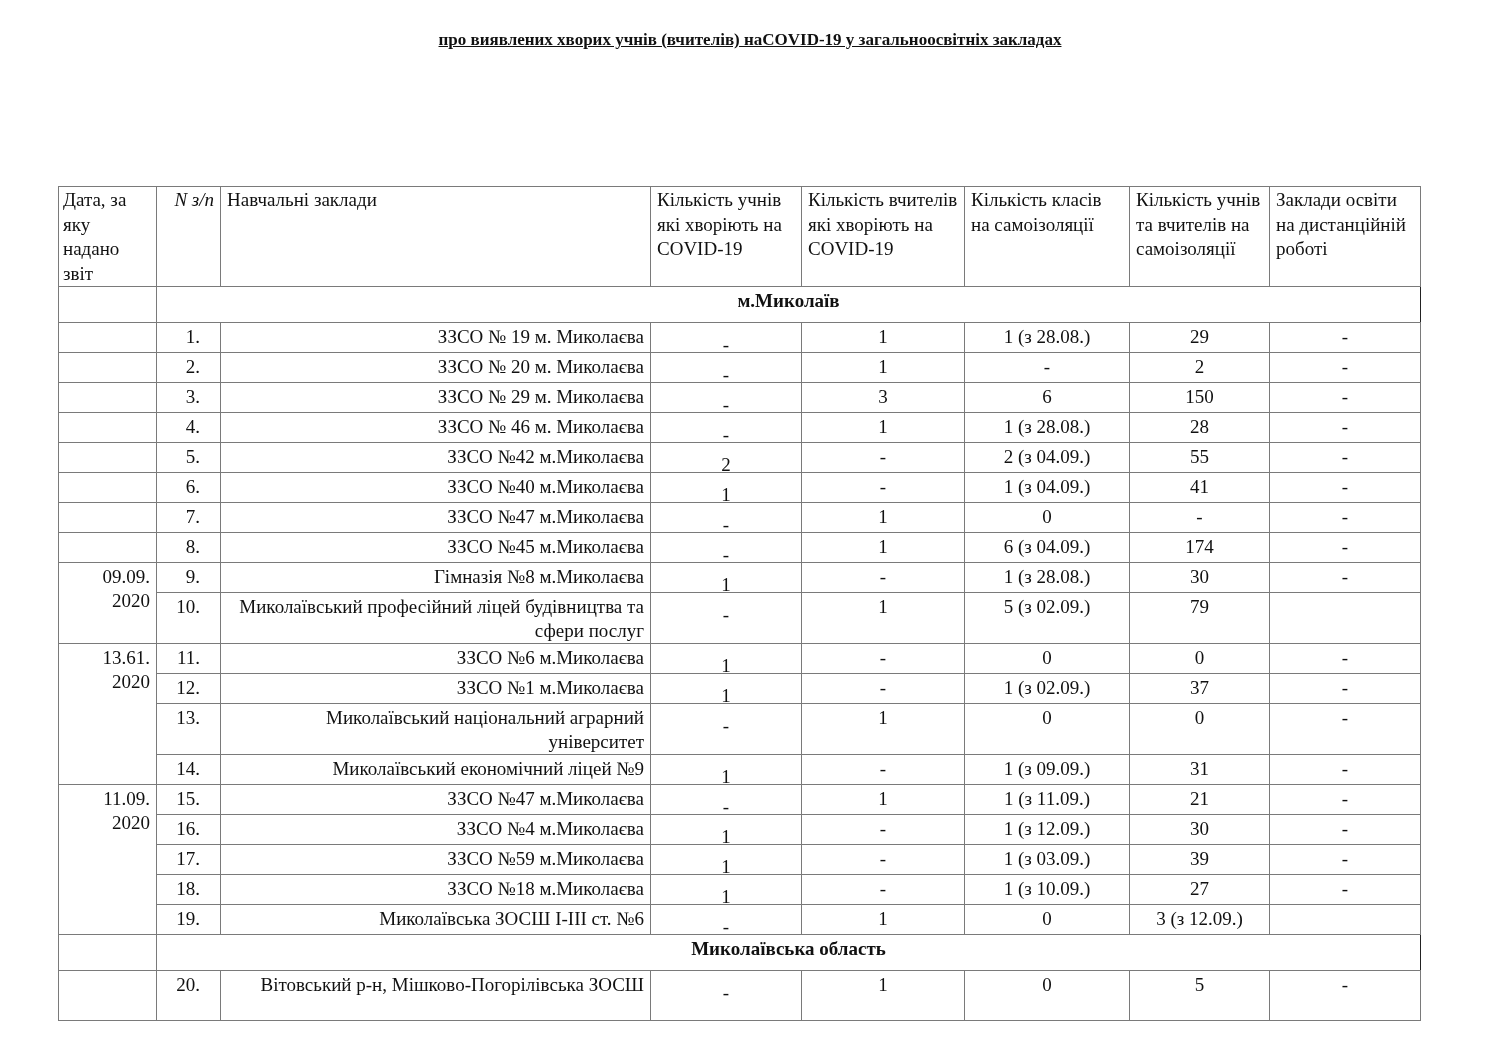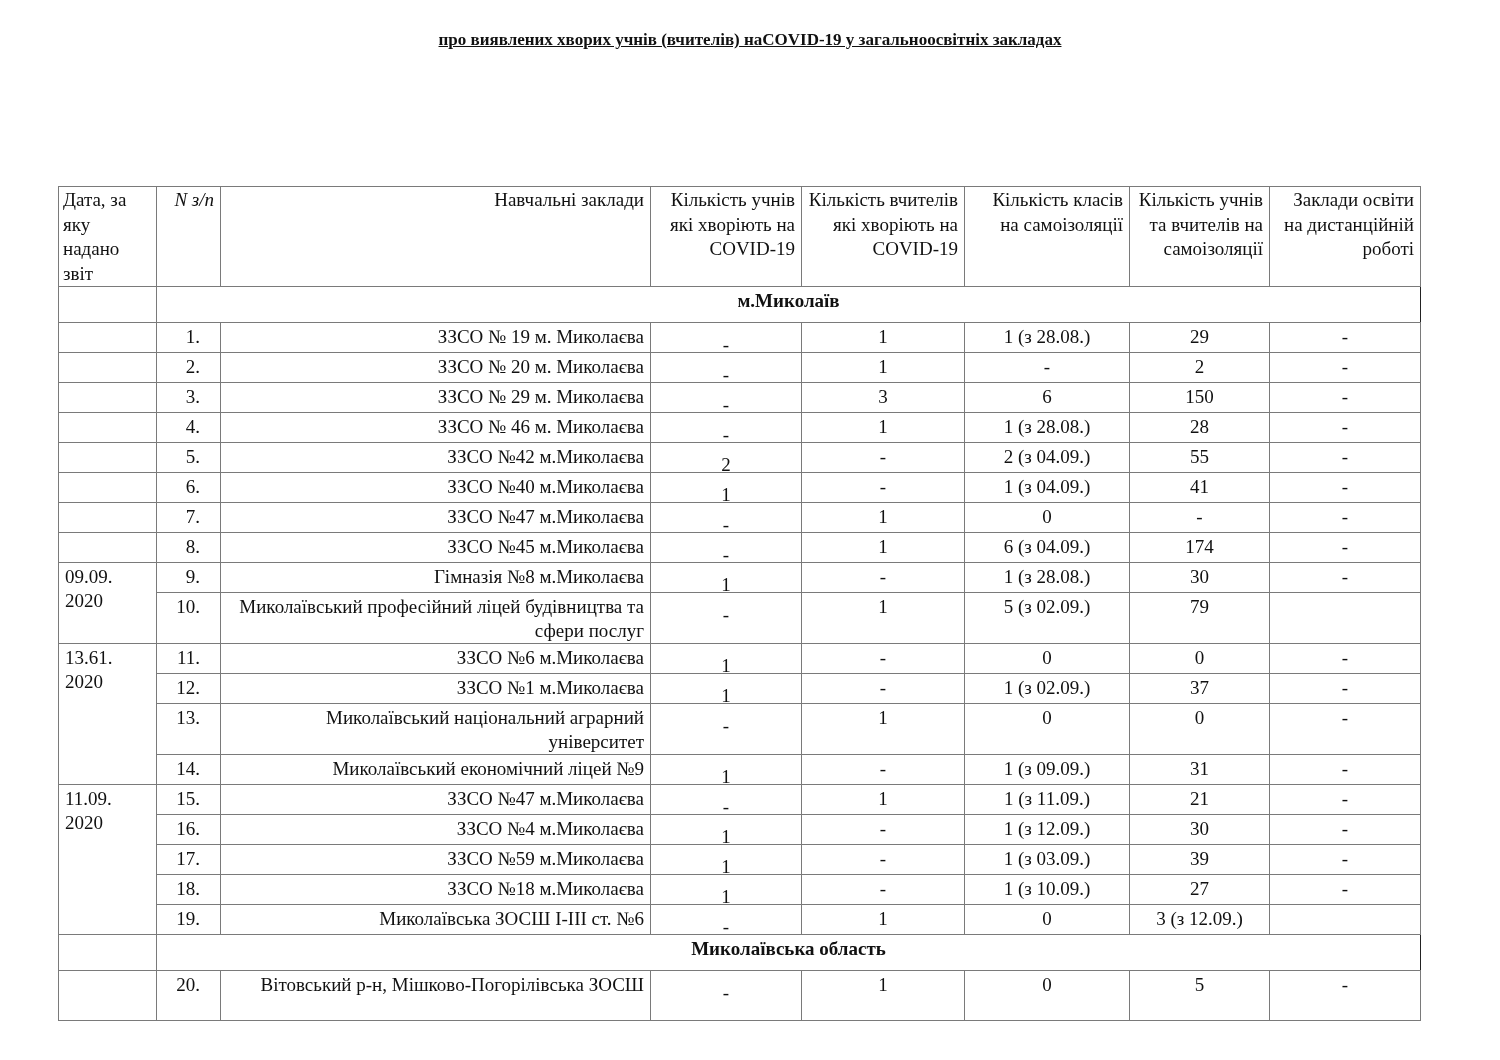--- a/index.html
+++ b/index.html
@@ -4,31 +4,31 @@
 <style>
   html, body { margin: 0; padding: 0; background: #ffffff; }
   body { width: 1500px; height: 1060px; position: relative; overflow: hidden;
          font-family: "Liberation Serif", "DejaVu Serif", serif; color: #111; }
   .title-block { position: absolute; top: 28px; left: 0; width: 1500px; text-align: center; }
   .title-block .l1 { font-weight: bold; font-size: 19px; line-height: 24px; }
   .title-block .l2 { font-weight: bold; font-size: 17px; line-height: 24px; text-decoration: underline; }
   .title-block .l3 { font-weight: bold; font-style: italic; font-size: 19px; line-height: 24px; }
   table.report { position: absolute; top: 148px; left: 58px; border-collapse: collapse; table-layout: fixed; width: 1362px; font-size: 19px; margin-top: 38px; }
   table.report td, table.report th { border: 1.5px solid #7a7a7a; padding: 0 6px; vertical-align: top; font-weight: normal; }
-  th { text-align: right; line-height: 24.5px; padding-top: 1px !important; }
+  th { text-align: left; line-height: 24.5px; padding-top: 1px !important; }
   th.date-h { text-align: left; padding-left: 4px !important; }
   th.num-h { text-align: right; vertical-align: middle; padding-left: 8px !important; font-style: italic; }
   th.name-h { vertical-align: middle; }
   tr.hdr { height: 99px; }
   tr.sec { height: 36px; }
   tr.sec td.sec-label { text-align: center; font-weight: bold; line-height: 24px; border-right: 1.5px solid #222; }
   tr.r1 { height: 30px; }
   tr.r2 { height: 50px; }
   td { line-height: 24px; padding-top: 2px !important; }
-  td.c-date { text-align: left; }
+  td.c-date { text-align: right; }
   td.c-num { text-align: right; padding-right: 20px !important; }
   td.c-name { text-align: right; padding-left: 8px !important; }
   td.c-val { text-align: center; }
   td.c-stud { text-align: center; }
   td.c-stud span { display: inline-block; transform: translateY(8px); }
 </style>
 </head>
 <body>
 
 <div class="title-block">

